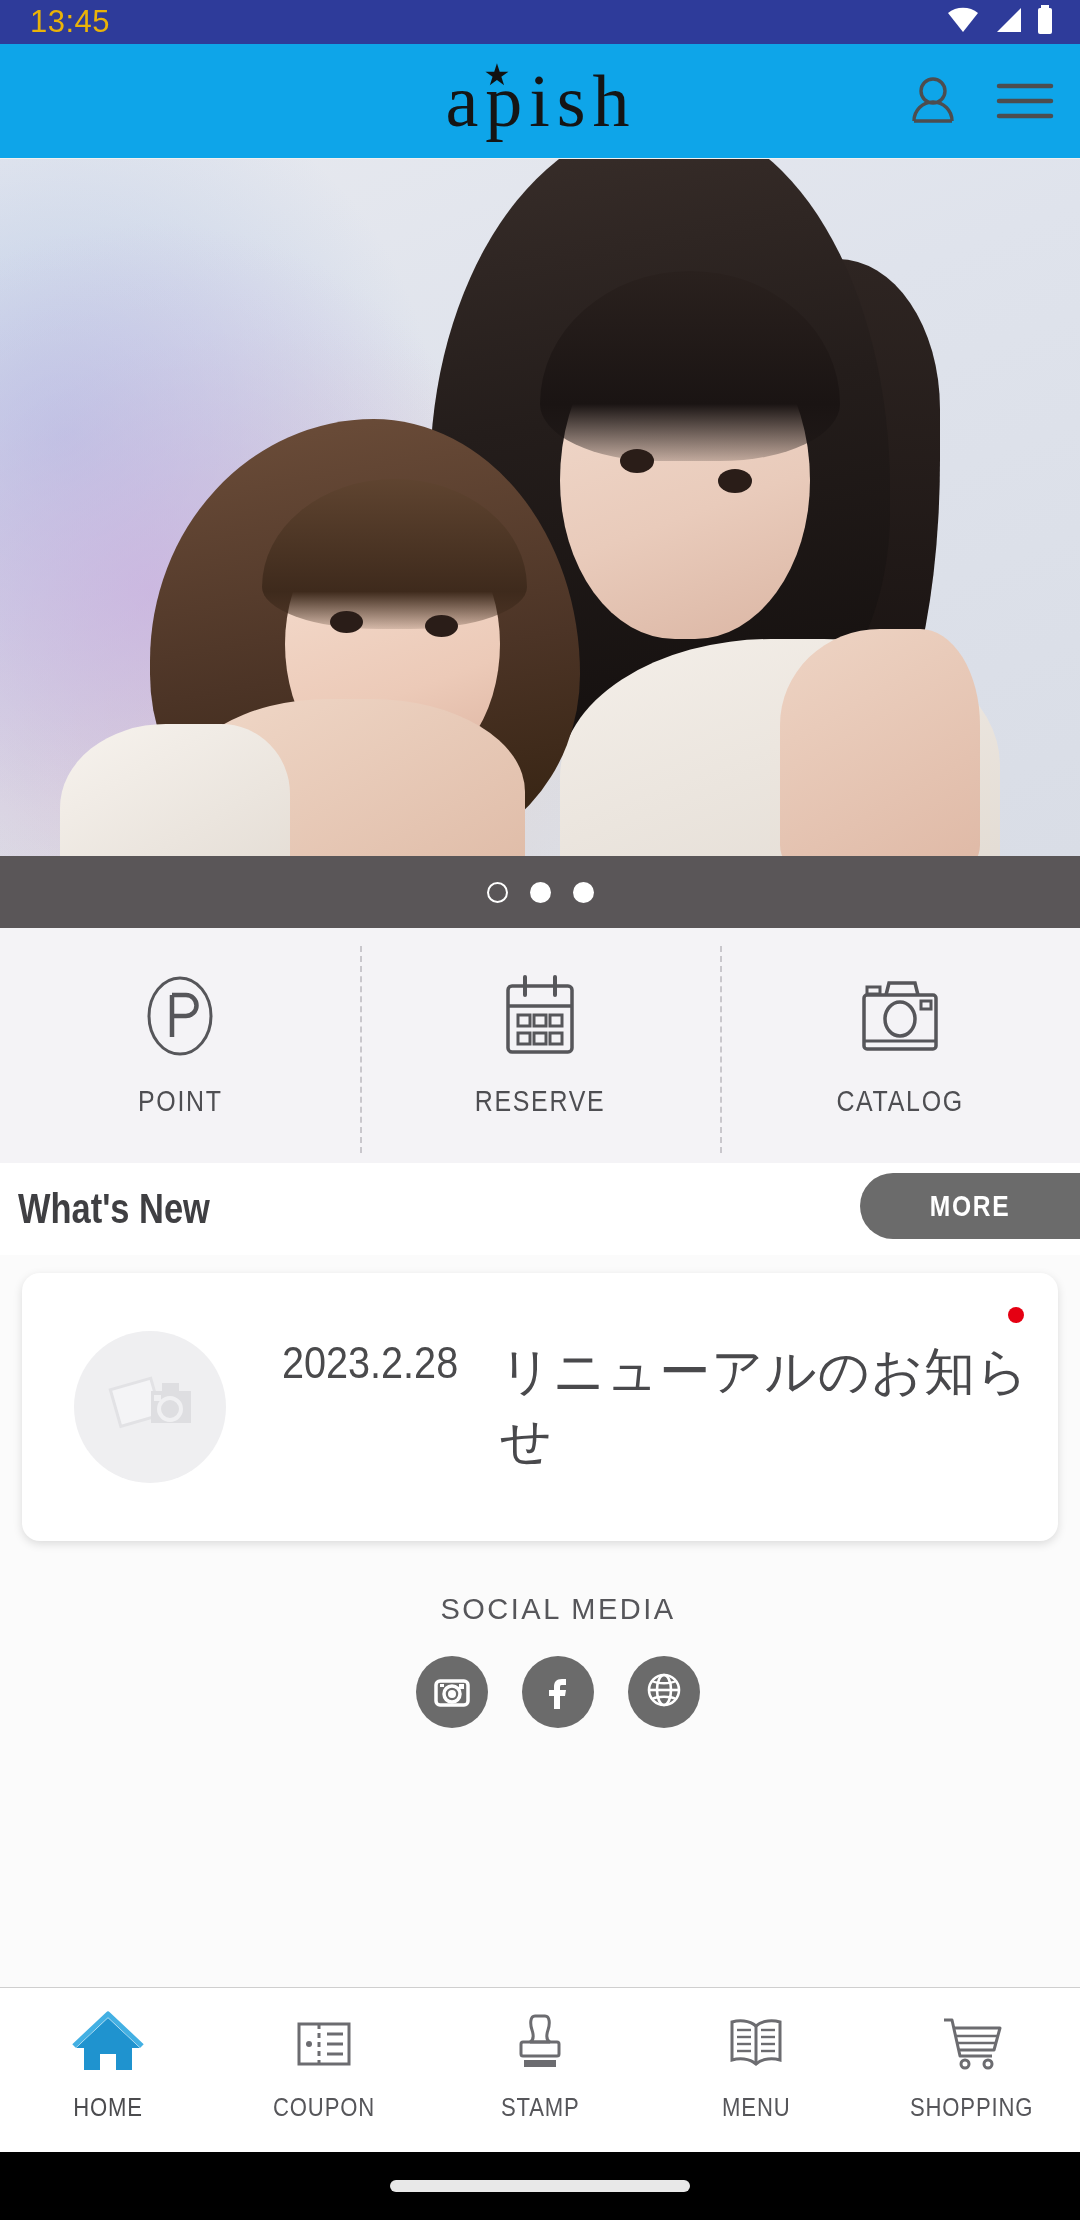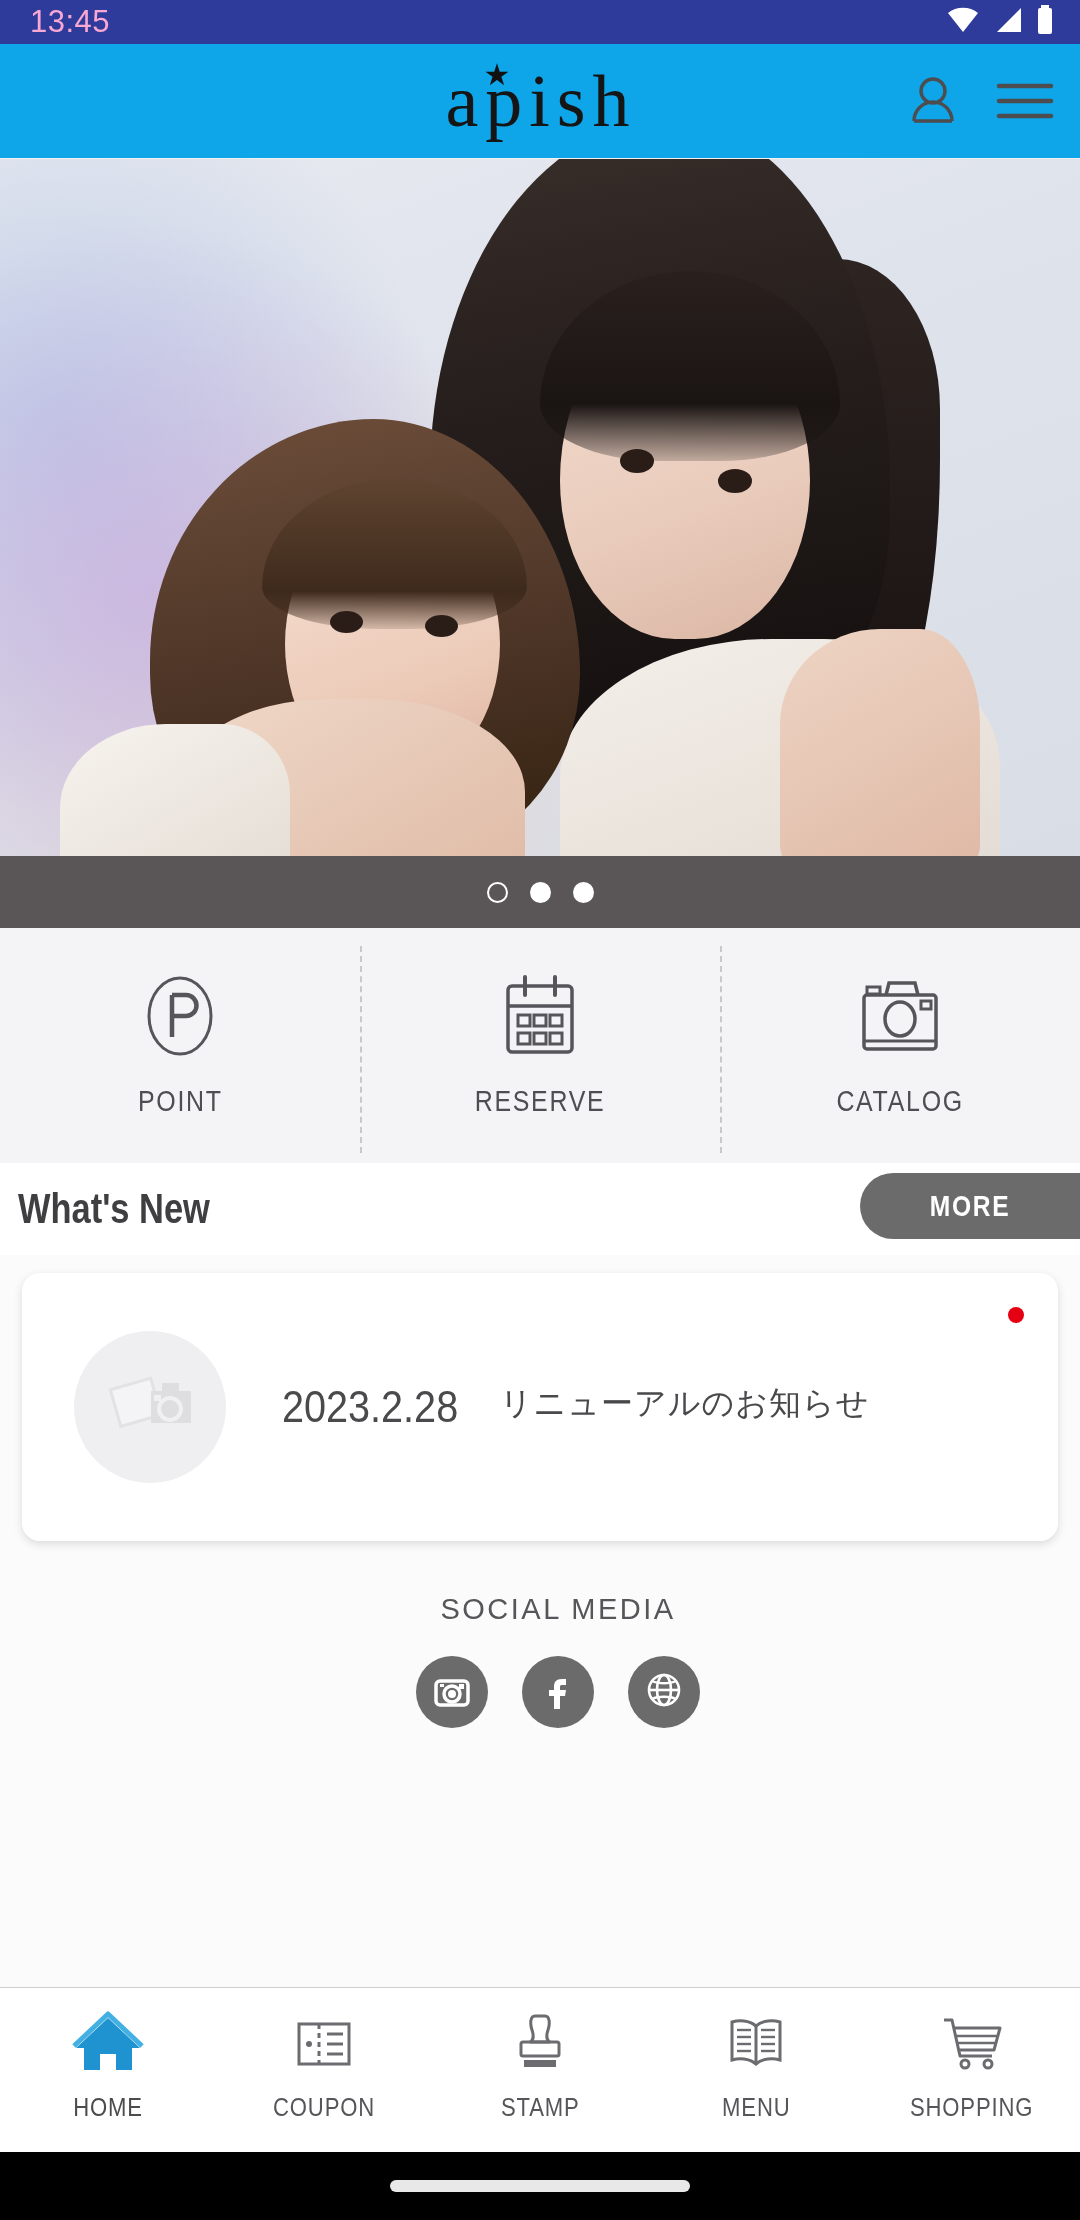--- a/index.html
+++ b/index.html
@@ -12,21 +12,21 @@
   }
 
   
   .statusbar{
     height:44px; width:1080px;
     background:#2e3b9a;
     display:flex; align-items:center; justify-content:space-between;
     padding:0 26px 0 30px;
   }
   .status-time{
-    color:#f9a8d4; font-size:31px; letter-spacing:0.5px;
+    color:#eab308; font-size:31px; letter-spacing:0.5px;
     font-family:"Liberation Sans", sans-serif;
   }
   .status-icons{ display:flex; align-items:center; gap:13px; }
 
   
   .header{
     height:115px; width:1080px;
     background:#0ea5e9;
     display:flex; align-items:center;
     position:relative;
@@ -258,21 +258,21 @@
     display:flex; flex-direction:row; gap:22px;
   }
   .news-date{
     font-size:44px; color:#4a4a4c;
     letter-spacing:0px;
     transform:scaleX(0.9);
     transform-origin:left center;
     font-family:"Liberation Sans", sans-serif;
   }
   .news-title{
-    font-size:32px; color:#49494c;
+    font-size:51px; color:#49494c;
     font-family:"DejaVu Sans", sans-serif;
     letter-spacing:1px;
   }
   .news-badge{
     position:absolute; right:34px; top:34px;
     width:16px; height:16px; border-radius:50%;
     background:#e50012;
   }
 
   .social{

